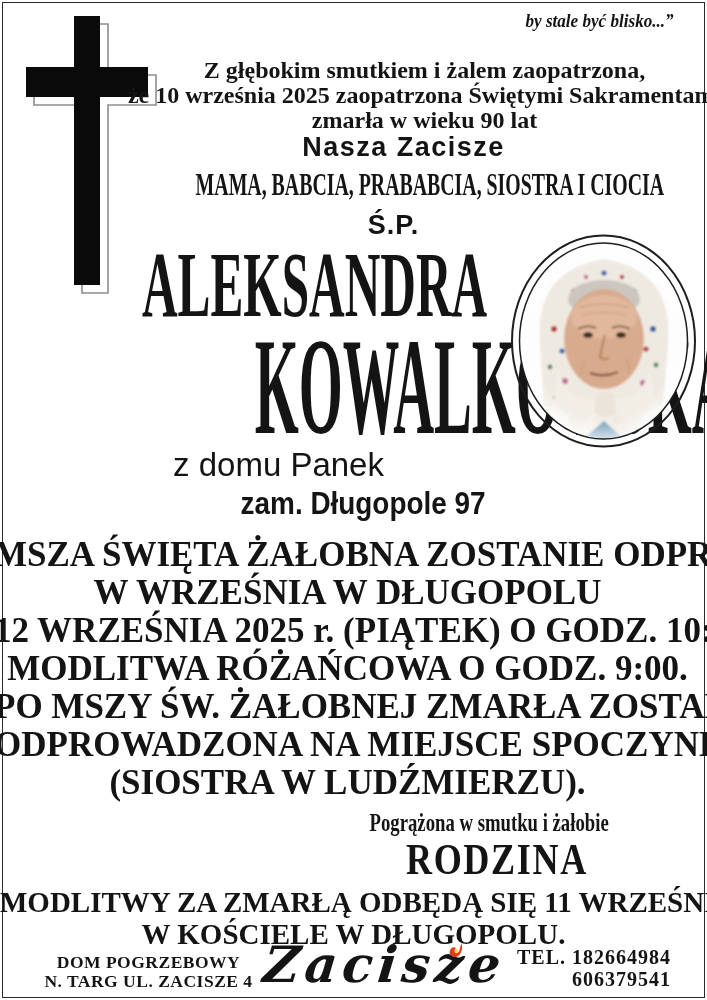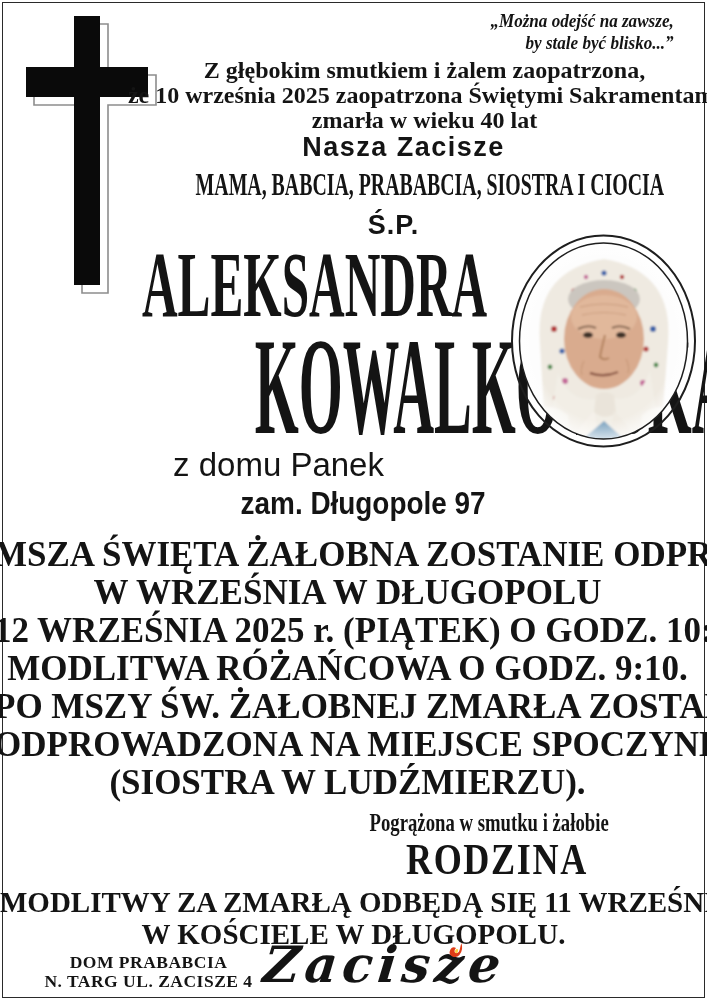--- a/index.html
+++ b/index.html
@@ -23,28 +23,27 @@
 
 <div class="page">
   <div class="frame"></div>
 
   <svg style="position:absolute;left:18px;top:8px;" width="150" height="300" viewBox="0 0 150 300">
     <path d="M64 16 H90 V67 H138 V97 H90 V285 H64 V97 H16 V67 H64 Z" fill="none" stroke="#8d8d8d" stroke-width="1.6"></path>
     <path d="M56 8 H82 V59 H130 V89 H82 V277 H56 V89 H8 V59 H56 Z" fill="#0a0a0a"></path>
   </svg>
 
   <div class="rt quote" style="top:10px;right:33px;">
-    <div><span style="transform:scaleX(.9)">„Można odejść na zawsze,</span></div>
     <div><span style="transform:scaleX(.9)">by stale być blisko...”</span></div>
   </div>
 
   <div class="ln hdr" style="left:71px;top:58px;">
     <div><span style="transform:scaleX(.85)">Z głębokim smutkiem i żalem zaopatrzona,</span></div>
     <div><span style="transform:scaleX(.85)">że 10 września 2025 zaopatrzona Świętymi Sakramentami</span></div>
-    <div><span style="transform:scaleX(.85)">zmarła w wieku 40 lat</span></div>
+    <div><span style="transform:scaleX(.85)">zmarła w wieku 90 lat</span></div>
   </div>
 
   <div class="ln sans" style="left:50px;top:134px;font-size:27px;font-weight:bold;letter-spacing:1.5px;">
     <span>Nasza Zacisze</span>
   </div>
 
   <div class="ln serB" style="left:52px;top:168px;font-size:32px;">
     <span style="transform:scaleX(.62)">MAMA, BABCIA, PRABABCIA, SIOSTRA I CIOCIA</span>
   </div>
 
@@ -140,44 +139,48 @@
     <span>z domu Panek</span>
   </div>
   <div class="ln sans" style="left:10px;top:488px;font-size:31px;font-weight:bold;">
     <span style="transform:scaleX(.9)">zam. Długopole 97</span>
   </div>
 
   <div class="ln mass" style="left:-6px;top:536px;">
     <div><span style="transform:scaleX(.67)">MSZA ŚWIĘTA ŻAŁOBNA ZOSTANIE ODPRAWIONA</span></div>
     <div><span style="transform:scaleX(.67)">W WRZEŚNIA W DŁUGOPOLU</span></div>
     <div><span style="transform:scaleX(.67)">12 WRZEŚNIA 2025 r. (PIĄTEK) O GODZ. 10:00.</span></div>
-    <div><span style="transform:scaleX(.67)">MODLITWA RÓŻAŃCOWA O GODZ. 9:10.</span></div>
+    <div><span style="transform:scaleX(.67)">MODLITWA RÓŻAŃCOWA O GODZ. 9:00.</span></div>
     <div><span style="transform:scaleX(.67)">PO MSZY ŚW. ŻAŁOBNEJ ZMARŁA ZOSTANIE</span></div>
     <div><span style="transform:scaleX(.67)">ODPROWADZONA NA MIEJSCE SPOCZYNKU</span></div>
     <div><span style="transform:scaleX(.67)">(SIOSTRA W LUDŹMIERZU).</span></div>
   </div>
 
   <div class="ln serB" style="left:136px;top:810px;font-size:26px;">
     <span style="transform:scaleX(.72)">Pogrążona w smutku i żałobie</span>
   </div>
   <div class="ln serB" style="left:143px;top:838px;font-size:44px;letter-spacing:2px;">
     <span style="transform:scaleX(.82)">RODZINA</span>
   </div>
 
   <div class="ln serB" style="left:0px;top:886px;font-size:29px;line-height:32px;">
     <div><span style="transform:scaleX(.60)">MODLITWY ZA ZMARŁĄ ODBĘDĄ SIĘ 11 WRZEŚNIA (CZWARTEK) O GODZ.18.00</span></div>
     <div><span style="transform:scaleX(.60)">W KOŚCIELE W DŁUGOPOLU.</span></div>
   </div>
 
   <div class="ln serB" style="left:-205px;top:953px;font-size:17.5px;line-height:19px;letter-spacing:.5px;">
-    <div><span>DOM PRABABCIA</span></div>
+    <div><span>DOM POGRZEBOWY</span></div>
     <div><span>N. TARG UL. ZACISZE 4</span></div>
   </div>
 
   <div class="ln logo" style="left:31px;top:940px;">
     <span>Zacisze</span>
   </div>
   <svg style="position:absolute;left:447px;top:941px;" width="18" height="22" viewBox="0 0 18 22">
     <path d="M12 1 Q16 7 13 13 Q11 17 6 16 Q2 15 3 10 Q4 6 8 7 Q6 11 9 12 Q12 12 12 8 Q12 4 12 1 Z" fill="#e03c16" transform="rotate(14 9 11)"></path>
     <path d="M10.5 8 Q11.5 11 9.5 12.5 Q7.5 12 8 9.5 Q8.5 7.5 10.5 8 Z" fill="#ffd23d" transform="rotate(14 9 11)"></path>
   </svg>
 
+  <div class="rt serB" style="top:946px;right:36px;font-size:20px;line-height:22px;letter-spacing:1px;">
+    <div><span>TEL. 182664984</span></div>
+    <div><span>606379541</span></div>
+  </div>
 </div>
 
 </body></html>

